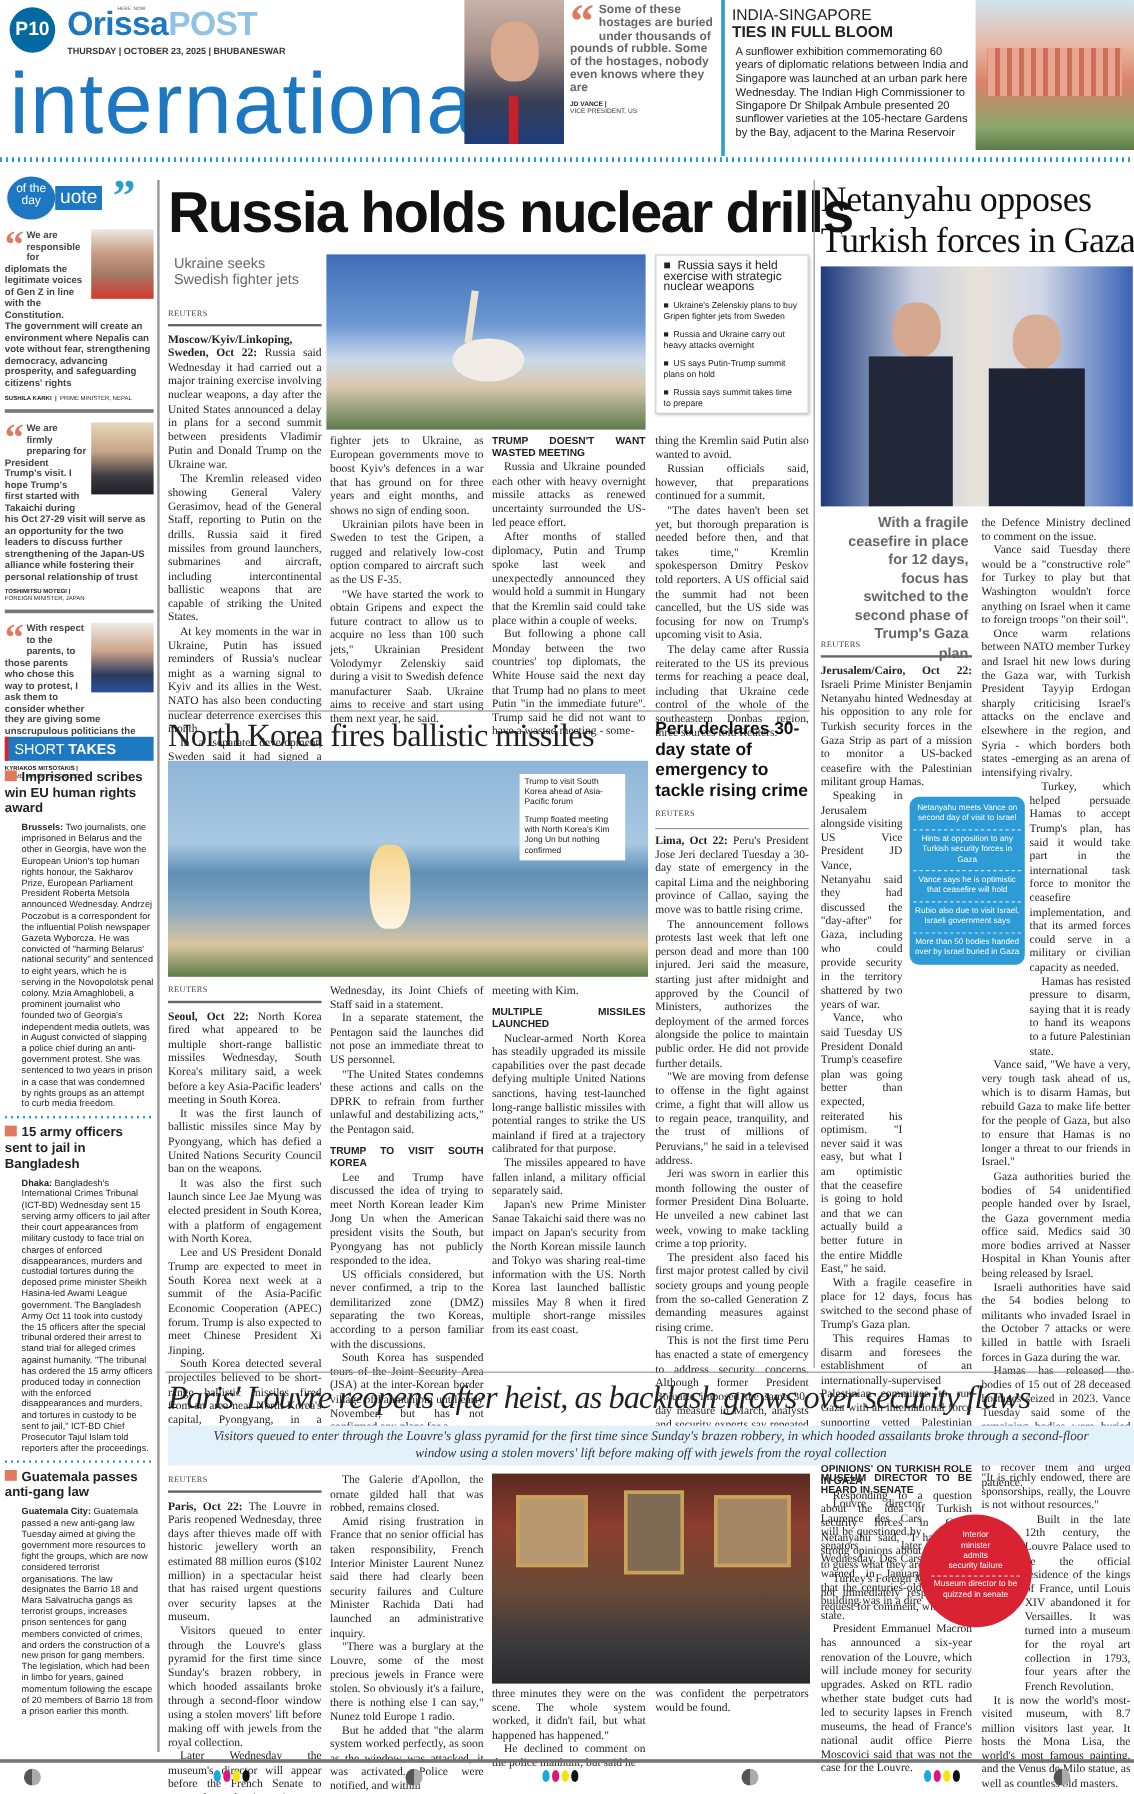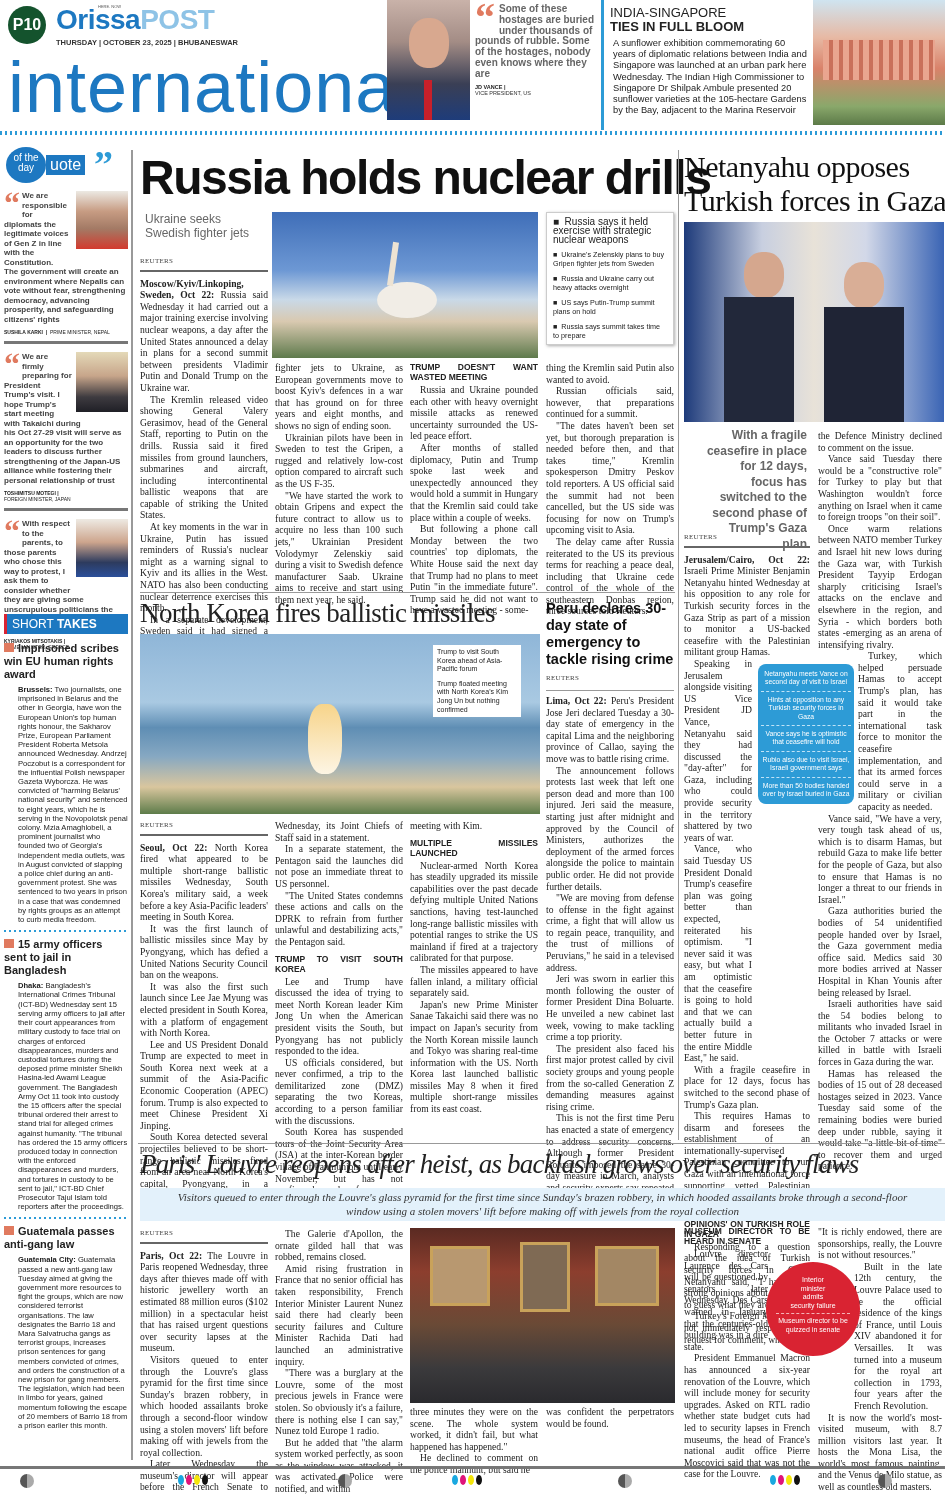--- a/index.html
+++ b/index.html
@@ -15,21 +15,21 @@
 .subhead{font-family:"Liberation Sans",sans-serif;font-weight:bold;font-size:8.5px;line-height:10px;margin:6px 0 2px;text-transform:uppercase}
 .dots-line{height:4px;background:repeating-linear-gradient(90deg,#2d9bd6 0 2px,transparent 2px 5px)}
 .quote-mark{color:#e07a5f;font-family:"Liberation Serif",serif;font-weight:bold}
 .photo{background:#888;overflow:hidden}
 .col{position:absolute}
 </style>
 </head>
 <body>
 
 <div class="abs" style="left:0;top:0;width:385px;height:135px">
-  <div class="abs sans" style="left:8px;top:6px;width:38px;height:38px;border-radius:50%;background:#14532d;color:#fff;font-weight:bold;font-size:16px;line-height:38px;text-align:center">P10</div>
+  <div class="abs sans" style="left:8px;top:6px;width:38px;height:38px;border-radius:50%;background:#0369a1;color:#fff;font-weight:bold;font-size:16px;line-height:38px;text-align:center">P10</div>
   <div class="abs sans" style="left:56px;top:4px;font-size:28px;font-weight:bold;letter-spacing:-0.5px">
     <span style="color:#1d78c1">Orissa</span><span style="color:#8ec3e6">POST</span>
   </div>
   <div class="abs sans" style="left:98px;top:4px;font-size:4px;color:#555">HERE. NOW</div>
   <div class="abs sans" style="left:56px;top:38px;font-size:7.5px;font-weight:bold;color:#333">THURSDAY | OCTOBER 23, 2025 | BHUBANESWAR</div>
   <div class="abs sans" style="left:8px;top:48px;font-size:72px;line-height:78px;color:#1d78c1;font-weight:300;letter-spacing:1px">international</div>
 </div>
 
 <div class="abs photo" style="left:387px;top:0;width:83px;height:120px;background:linear-gradient(180deg,#c9b2a9 0%,#a38c85 35%,#3a3f55 70%,#1e3c7a 100%)">
   <div style="position:absolute;left:22px;top:18px;width:40px;height:50px;border-radius:45%;background:#d8a88f"></div>
@@ -69,21 +69,21 @@
     <div class="photo" style="float:right;width:52px;height:58px;margin-left:4px;background:linear-gradient(180deg,#ece9e3 0%,#c79c83 35%,#a37a65 65%,#d33a2e 100%)"></div>
     <span class="quote-mark" style="float:left;font-size:32px;line-height:24px;margin-right:2px">“</span>
     <div class="cond" style="font-size:8px;line-height:9.5px;font-weight:bold;color:#444">We are responsible for diplomats the legitimate voices of Gen Z in line with the Constitution.</div>
     <div class="cond" style="clear:both;font-size:8px;line-height:9.5px;font-weight:bold;color:#444">The government will create an environment where Nepalis can vote without fear, strengthening democracy, advancing prosperity, and safeguarding citizens' rights</div>
     <div class="sans" style="margin-top:5px;font-size:5px;font-weight:bold"><span>SUSHILA KARKI</span> &nbsp;|&nbsp; <span style="font-weight:normal">PRIME MINISTER, NEPAL</span></div>
   </div>
 
   <div style="border-bottom:3px solid #777;padding:8px 0 6px">
     <div class="photo" style="float:right;width:52px;height:60px;margin-left:4px;background:linear-gradient(180deg,#e4d9b8 0%,#c7a58a 40%,#3e3b40 75%,#1f1f26 100%)"></div>
     <span class="quote-mark" style="float:left;font-size:32px;line-height:24px;margin-right:2px">“</span>
-    <div class="cond" style="font-size:8px;line-height:9.5px;font-weight:bold;color:#444">We are firmly preparing for President Trump's visit. I hope Trump's start meeting with Takaichi during</div>
+    <div class="cond" style="font-size:8px;line-height:9.5px;font-weight:bold;color:#444">We are firmly preparing for President Trump's visit. I hope Trump's first started with Takaichi during</div>
     <div class="cond" style="clear:both;font-size:8px;line-height:9.5px;font-weight:bold;color:#444">his Oct 27-29 visit will serve as an opportunity for the two leaders to discuss further strengthening of the Japan-US alliance while fostering their personal relationship of trust</div>
     <div class="sans" style="margin-top:5px;font-size:5px;font-weight:bold"><span>TOSHIMITSU MOTEGI</span> |</div>
     <div class="sans" style="font-size:5px">FOREIGN MINISTER, JAPAN</div>
   </div>
 
   <div style="padding:8px 0 4px">
     <div class="photo" style="float:right;width:52px;height:58px;margin-left:4px;background:linear-gradient(180deg,#eeeae3 0%,#cda58d 40%,#2d3b5e 75%,#2b4f9a 100%)"></div>
     <span class="quote-mark" style="float:left;font-size:32px;line-height:24px;margin-right:2px">“</span>
     <div class="cond" style="font-size:8px;line-height:9.5px;font-weight:bold;color:#444">With respect to the parents, to those parents who chose this way to protest, I ask them to consider whether</div>
     <div class="cond" style="clear:both;font-size:8px;line-height:9.5px;font-weight:bold;color:#444">they are giving some unscrupulous politicians the opportunity to appropriate their grief</div>
@@ -233,20 +233,21 @@
   <div class="sans" style="font-size:6.8px;line-height:8.4px;text-align:center;padding:4px 0;border-bottom:1px dashed #bfe3f7">Hints at opposition to any Turkish security forces in Gaza</div>
   <div class="sans" style="font-size:6.8px;line-height:8.4px;text-align:center;padding:4px 0;border-bottom:1px dashed #bfe3f7">Vance says he is optimistic that ceasefire will hold</div>
   <div class="sans" style="font-size:6.8px;line-height:8.4px;text-align:center;padding:4px 0;border-bottom:1px dashed #bfe3f7">Rubio also due to visit Israel, Israeli government says</div>
   <div class="sans" style="font-size:6.8px;line-height:8.4px;text-align:center;padding:4px 0 2px">More than 50 bodies handed over by Israel buried in Gaza</div>
 </div>
 <div class="col body-text" style="left:818px;top:430px;width:124px">
   <p style="text-indent:0">the Defence Ministry declined to comment on the issue.</p>
   <p>Vance said Tuesday there would be a "constructive role" for Turkey to play but that Washington wouldn't force anything on Israel when it came to foreign troops "on their soil".</p>
   <p>Once warm relations between NATO member Turkey and Israel hit new lows during the Gaza war, with Turkish President Tayyip Erdogan sharply criticising Israel's attacks on the enclave and elsewhere in the region, and Syria - which borders both states -emerging as an arena of intensifying rivalry.</p>
   <p style="margin-left:40px">Turkey, which helped persuade Hamas to accept Trump's plan, has said it would take part in the international task force to monitor the ceasefire implementation, and that its armed forces could serve in a military or civilian capacity as needed.</p>
+  <p style="margin-left:40px">Hamas has resisted pressure to disarm, saying that it is ready to hand its weapons to a future Palestinian state.</p>
   <p>Vance said, "We have a very, very tough task ahead of us, which is to disarm Hamas, but rebuild Gaza to make life better for the people of Gaza, but also to ensure that Hamas is no longer a threat to our friends in Israel."</p>
   <p>Gaza authorities buried the bodies of 54 unidentified people handed over by Israel, the Gaza government media office said. Medics said 30 more bodies arrived at Nasser Hospital in Khan Younis after being released by Israel.</p>
   <p>Israeli authorities have said the 54 bodies belong to militants who invaded Israel in the October 7 attacks or were killed in battle with Israeli forces in Gaza during the war.</p>
   <p>Hamas has released the bodies of 15 out of 28 deceased hostages seized in 2023. Vance Tuesday said some of the remaining bodies were buried deep under rubble, saying it would take "a little bit of time" to recover them and urged patience.</p>
 </div>
 
 <div class="abs" style="left:138px;top:1143px;width:807px;height:1px;background:#999"></div>
 <div class="abs serif" style="left:140px;top:1146px;width:805px;font-size:27px;line-height:36px;font-style:italic;white-space:nowrap;letter-spacing:-0.8px">Paris' Louvre reopens after heist, as backlash grows over security flaws</div>
 <div class="abs serif" style="left:140px;top:1188px;width:805px;background:#e3f1fb;font-size:11px;line-height:13.5px;font-style:italic;text-align:center;padding:3px 30px;color:#333">Visitors queued to enter through the Louvre's glass pyramid for the first time since Sunday's brazen robbery, in which hooded assailants broke through a second-floor window using a stolen movers' lift before making off with jewels from the royal collection</div>
 

